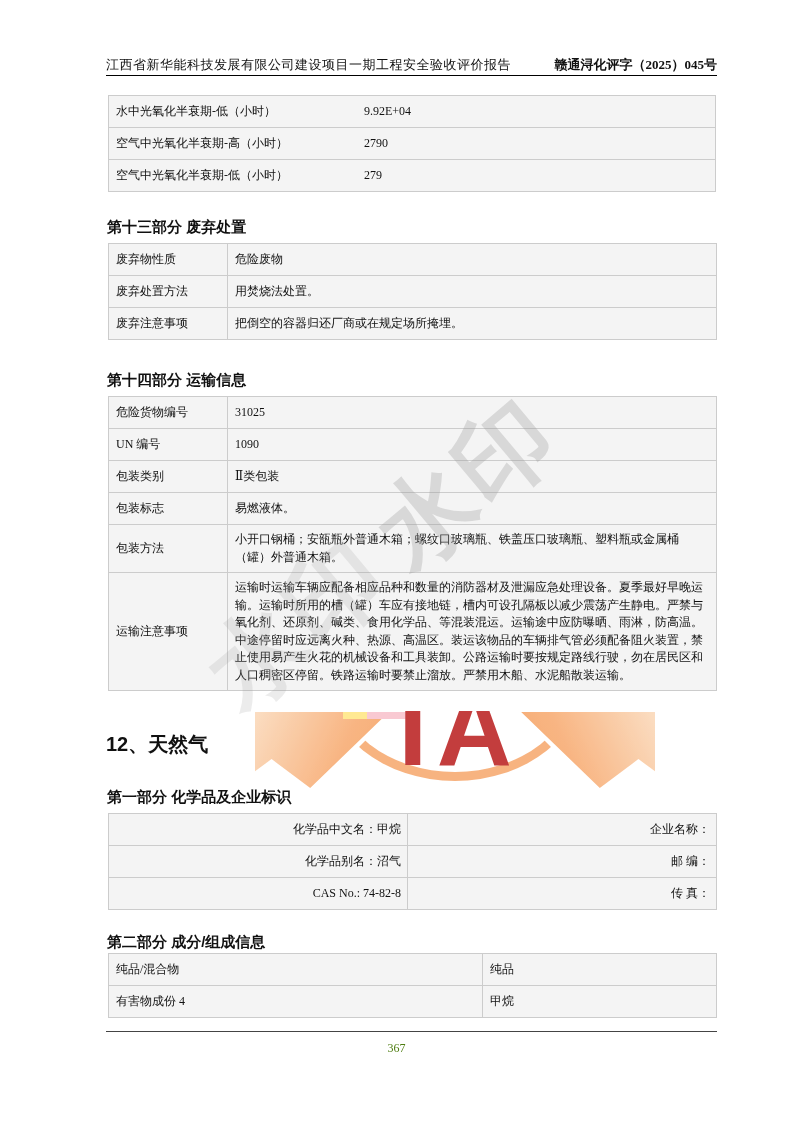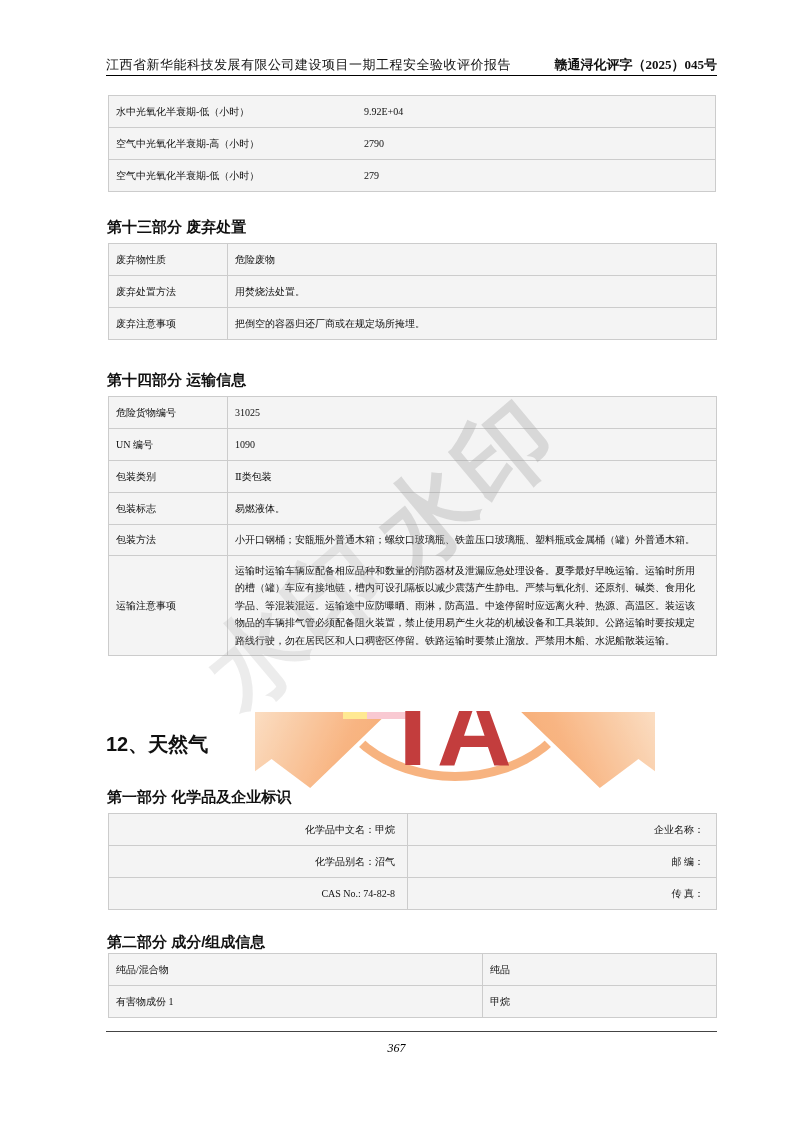--- a/index.html
+++ b/index.html
@@ -9,33 +9,33 @@
   }
   
   .hdr-left{position:absolute;left:106px;top:56px;font-size:13px;letter-spacing:0.5px;white-space:nowrap;}
   .hdr-right{position:absolute;top:56px;left:0;width:717px;text-align:right;font-size:13px;font-weight:bold;white-space:nowrap;}
   .hdr-rule{position:absolute;left:106px;top:75px;width:611px;height:1px;background:#000;}
   
   .sec-h{position:absolute;left:107px;font-size:15px;font-weight:bold;font-family:"Liberation Sans","DejaVu Sans",sans-serif;white-space:nowrap;}
   .chap-h{position:absolute;left:106px;font-size:20px;font-weight:bold;font-family:"Liberation Sans","DejaVu Sans",sans-serif;white-space:nowrap;}
   
   table.tbl{position:absolute;left:108px;border-collapse:collapse;table-layout:fixed;width:608px;background:#f4f4f4;border:1px solid #b9b9b9;z-index:2;}
-  table.tbl td{border:1px solid #cccccc;background:#f4f4f4;font-size:10px;padding:6px 12px 6px 7px;line-height:17.5px;vertical-align:middle;color:#111;word-break:break-all;}
+  table.tbl td{border:1px solid #cccccc;background:#f4f4f4;font-size:12px;padding:6px 6px 6px 7px;line-height:17.5px;vertical-align:middle;color:#111;word-break:break-all;}
   table.t1 td .lab{display:inline-block;width:248px;}
   table.t1 td{height:19px;}
   .rowh td{height:19px;}
   col.c-lab{width:119px;}
   col.c-val{width:489px;}
   col.ca-l{width:299px;}
   col.ca-r{width:309px;}
   col.cb-l{width:374px;}
   col.cb-r{width:234px;}
   
   .ftr-rule{position:absolute;left:106px;top:1031px;width:611px;height:1px;background:#444;}
-  .page-num{position:absolute;left:0;top:1041px;width:793px;text-align:center;font-size:12px;color:#000000;font-style:italic;}
+  .page-num{position:absolute;left:0;top:1041px;width:793px;text-align:center;font-size:12px;color:#4d7c0f;}
   
   .wm-stamp{position:absolute;z-index:5;pointer-events:none;font-family:"Liberation Sans","DejaVu Sans",sans-serif;
     font-weight:bold;color:#9a9a9a;transform:rotate(-40deg);white-space:nowrap;}
   .wm-stamp.s1{left:368px;top:420px;font-size:96px;opacity:0.30;letter-spacing:4px;}
   .wm-stamp.s2{left:198px;top:560px;font-size:96px;opacity:0.18;letter-spacing:4px;}
   
   .wm-logo{position:absolute;left:253px;top:711px;width:404px;height:82px;z-index:1;overflow:hidden;pointer-events:none;opacity:0.85;}
   .wm-logo .wingL{position:absolute;left:2px;top:1px;width:138px;height:76px;
     background:linear-gradient(115deg,#fbd8b8 0%,#f7a96e 60%,#f49a57 100%);
     clip-path:polygon(0 0,97% 0,40% 100%,12% 62%,0 78%);}
@@ -166,21 +166,21 @@
     <colgroup>
         <col class="cb-l">
         <col class="cb-r">
       </colgroup>
     <tbody>
         <tr class="rowh">
       <td>纯品/混合物</td>
       <td>纯品</td>
     </tr>
     <tr class="rowh">
-      <td>有害物成份 1</td>
+      <td>有害物成份 4</td>
       <td>甲烷</td>
     </tr>
   </tbody>
     </table>
 
   <div class="ftr-rule"></div>
   <div class="page-num">367</div>
 
   <div class="wm-stamp s1">水印</div>
   <div class="wm-stamp s2">水印</div>

